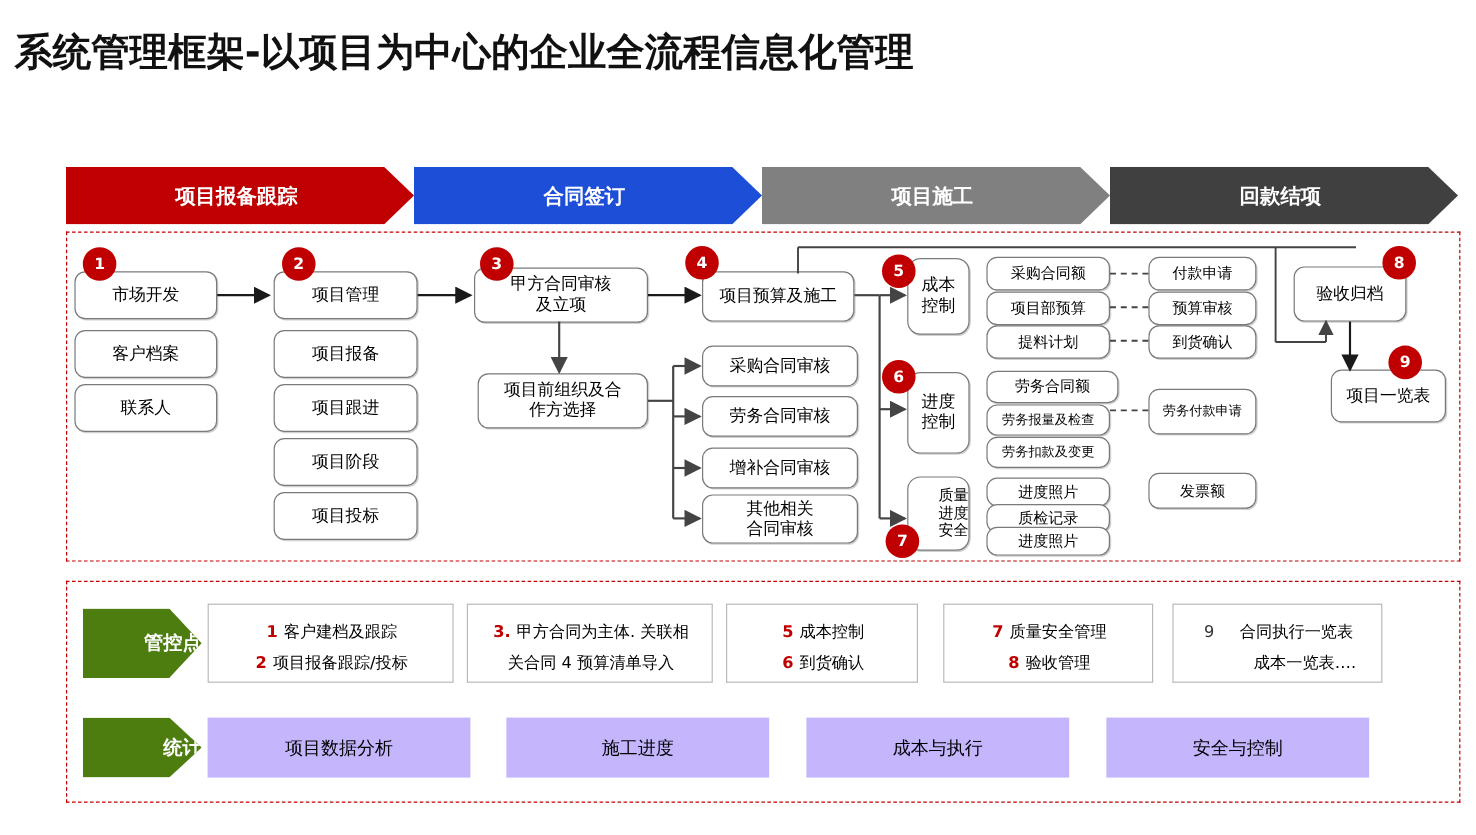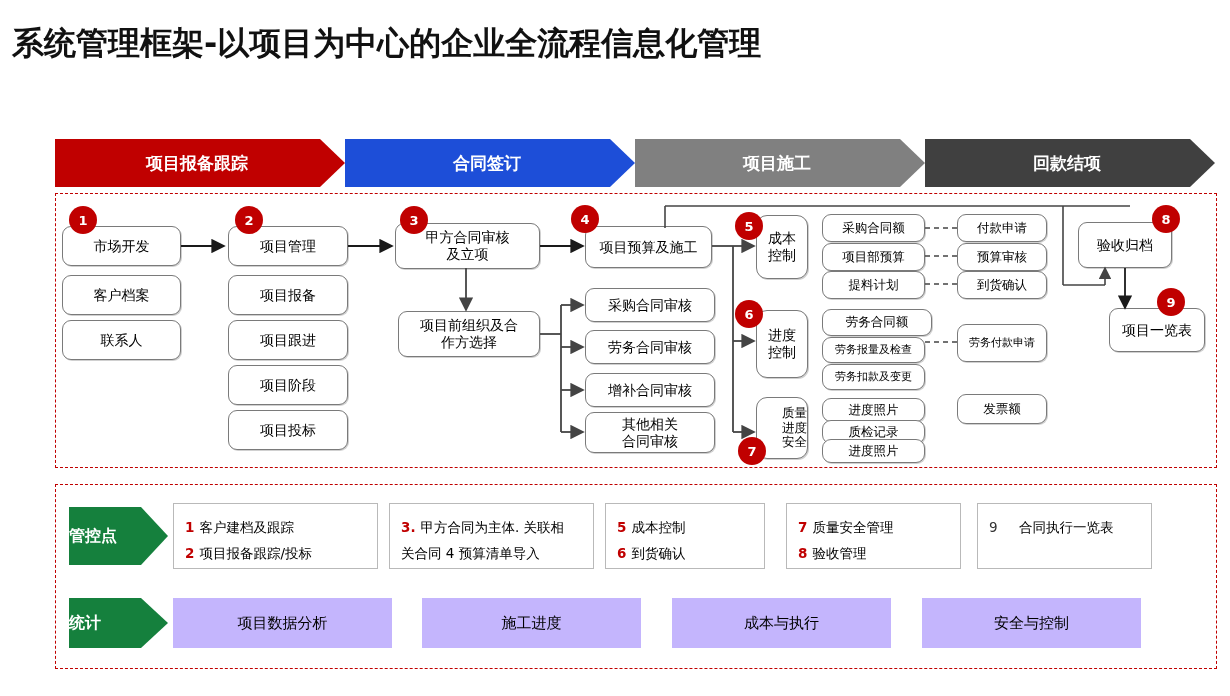--- a/index.html
+++ b/index.html
@@ -46,29 +46,29 @@
     background:#C00000;color:#fff;font-size:13px;font-weight:bold;
     display:flex;align-items:center;justify-content:center;z-index:6;
   }
 
   
   #wires{position:absolute;left:0;top:0;width:1230px;height:696px;
          pointer-events:none;z-index:2;}
 
   
   .tag-arrow{
-    position:absolute;background:#15803d;color:#fff;
-    display:flex;align-items:center;justify-content:flex-start;
+    position:absolute;background:#4d7c0f;color:#fff;
+    display:flex;align-items:center;justify-content:flex-end;
     font-size:16px;font-weight:bold;
   }
   .cp-box{
     position:absolute;box-sizing:border-box;border:1px solid #b9b9b9;
     background:#fff;padding:10px 9px 0 11px;
   }
-  .cp-line{font-size:13.5px;line-height:26px;white-space:nowrap;}
+  .cp-line{font-size:13.5px;line-height:26px;white-space:nowrap;text-align:center;}
   .cp-line .num{color:#C00000;font-weight:bold;margin-right:5px;}
   .cp-line .indent{display:inline-block;width:44px;}
 
   
   .stat-box{
     position:absolute;background:#c4b5fd;
     display:flex;align-items:center;justify-content:center;
     font-size:15px;color:#000;
   }
 </style>
@@ -323,20 +323,22 @@
   <div class="cp-line">
     <span class="num">7</span><span>质量安全管理</span></div>
   <div class="cp-line">
     <span class="num">8</span><span>验收管理</span></div>
 </div>
 
 <div class="cp-box" style="left:977px;top:503px;width:175px;height:66px;">
   <div class="cp-line">
     <span class="num" style="color:#333;font-weight:normal;">9</span>
     <span style="margin-left:12px;">合同执行一览表</span></div>
+  <div class="cp-line">
+    <span class="indent"></span><span>成本一览表….</span></div>
 </div>
 
 <div class="tag-arrow" style="left:69px;top:598px;width:99px;height:50px;
             clip-path:polygon(0 0, 72px 0, 99px 25px, 72px 50px, 0 50px);padding-right:22px;">
   <span>统计</span>
 </div>
 <div class="stat-box" style="left:173px;top:598px;width:219px;height:50px;">
   <span>项目数据分析</span>
 </div>
 <div class="stat-box" style="left:422px;top:598px;width:219px;height:50px;">

